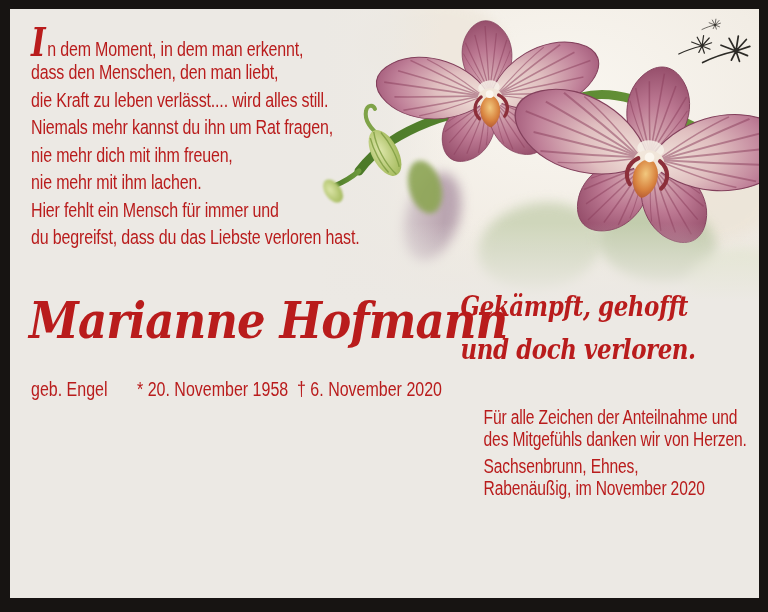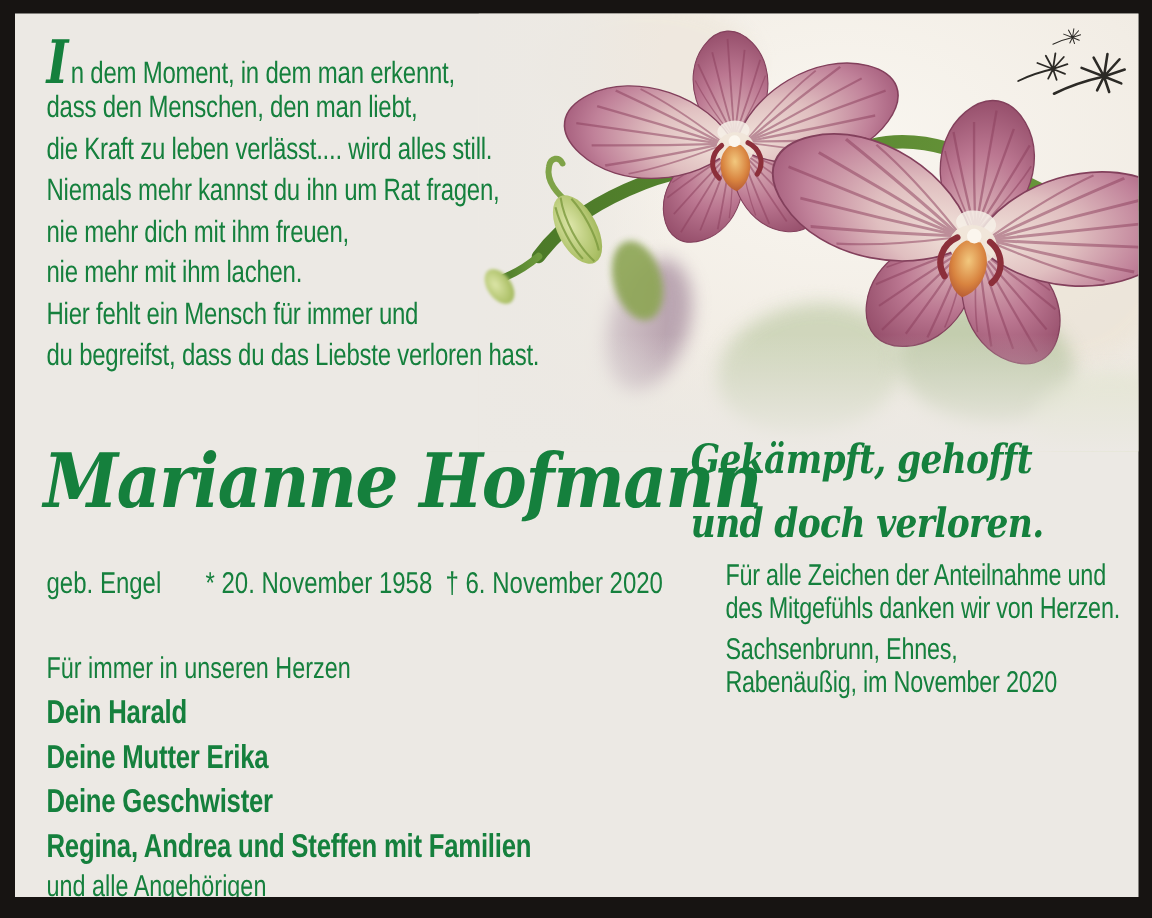--- a/index.html
+++ b/index.html
@@ -1,18 +1,18 @@
 <!DOCTYPE html>
 <html><head>
 <meta charset="utf-8">
 <style>
   html,body{margin:0;padding:0;background:#3a3734;}
   .card{
     position:relative;width:768px;height:612px;background:#171412;overflow:hidden;
-    font-family:"Liberation Sans",sans-serif;color:#15803d;
+    font-family:"Liberation Sans",sans-serif;color:#b91c1c;
   }
   .paper{
     position:absolute;left:10px;top:9px;right:9px;bottom:14px;
     background:#ece9e4;overflow:hidden;
   }
   .photo{position:absolute;top:0;right:0;}
   
   .cond-l{transform:scaleX(0.8);transform-origin:0 0;white-space:nowrap;}
   .poem{position:absolute;left:21px;top:16px;z-index:2;}
   .poem-line{
@@ -44,21 +44,21 @@
     font-family:"DejaVu Serif",serif;font-style:italic;font-weight:700;
     font-size:27px;line-height:43px;white-space:nowrap;
     transform:scaleX(0.85);transform-origin:100% 0;letter-spacing:-0.5px;
   }
   .motto.second{padding-right:10px;}
   .rblock{margin-top:14px;}
   .rline{
     font-size:20px;line-height:22.3px;white-space:nowrap;
     transform:scaleX(0.78);transform-origin:100% 0;letter-spacing:-0.2px;
   }
-  .rblock.thanks{margin-top:2px;}
+  .rblock.thanks{margin-top:35px;}
   .rblock.place{margin-top:4px;}
 </style>
 </head>
 <body>
 
 <div class="card">
   <div class="paper">
 
     <svg class="photo" width="440" height="292" viewBox="0 0 440 292" aria-hidden="true">
       <defs>
@@ -243,28 +243,20 @@
     </div>
 
     <div class="name">Marianne Hofmann</div>
 
     <div class="dates">
       <span class="maiden cond-l">geb. Engel</span>
       <span class="birth cond-l">* 20. November 1958</span>
       <span class="death cond-l">† 6. November 2020</span>
     </div>
 
-    <div class="family">
-      <div class="family-intro">Für immer in unseren Herzen</div>
-      <div class="mourner">Dein Harald</div>
-      <div class="mourner">Deine Mutter Erika</div>
-      <div class="mourner">Deine Geschwister</div>
-      <div class="mourner">Regina, Andrea und Steffen mit Familien</div>
-      <div class="family-outro">und alle Angehörigen</div>
-    </div>
 
     <div class="rightcol">
       <div class="motto">Gekämpft, gehofft</div>
       <div class="motto second">und doch verloren.</div>
       <div class="rblock thanks">
         <div class="rline">Für alle Zeichen der Anteilnahme und</div>
         <div class="rline">des Mitgefühls danken wir von Herzen.</div>
       </div>
       <div class="rblock place">
         <div class="rline">Sachsenbrunn, Ehnes,</div>

